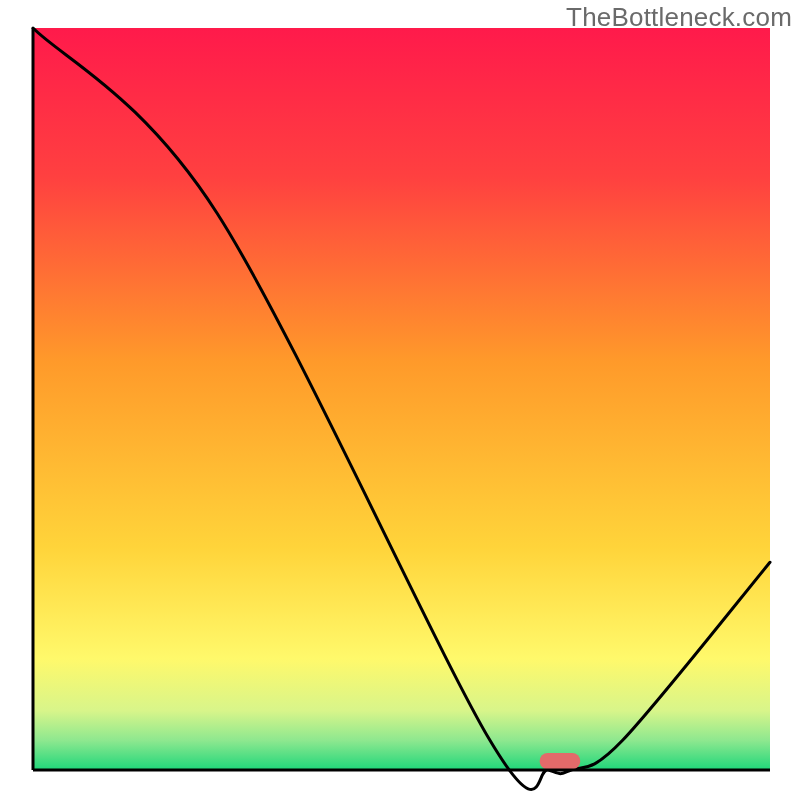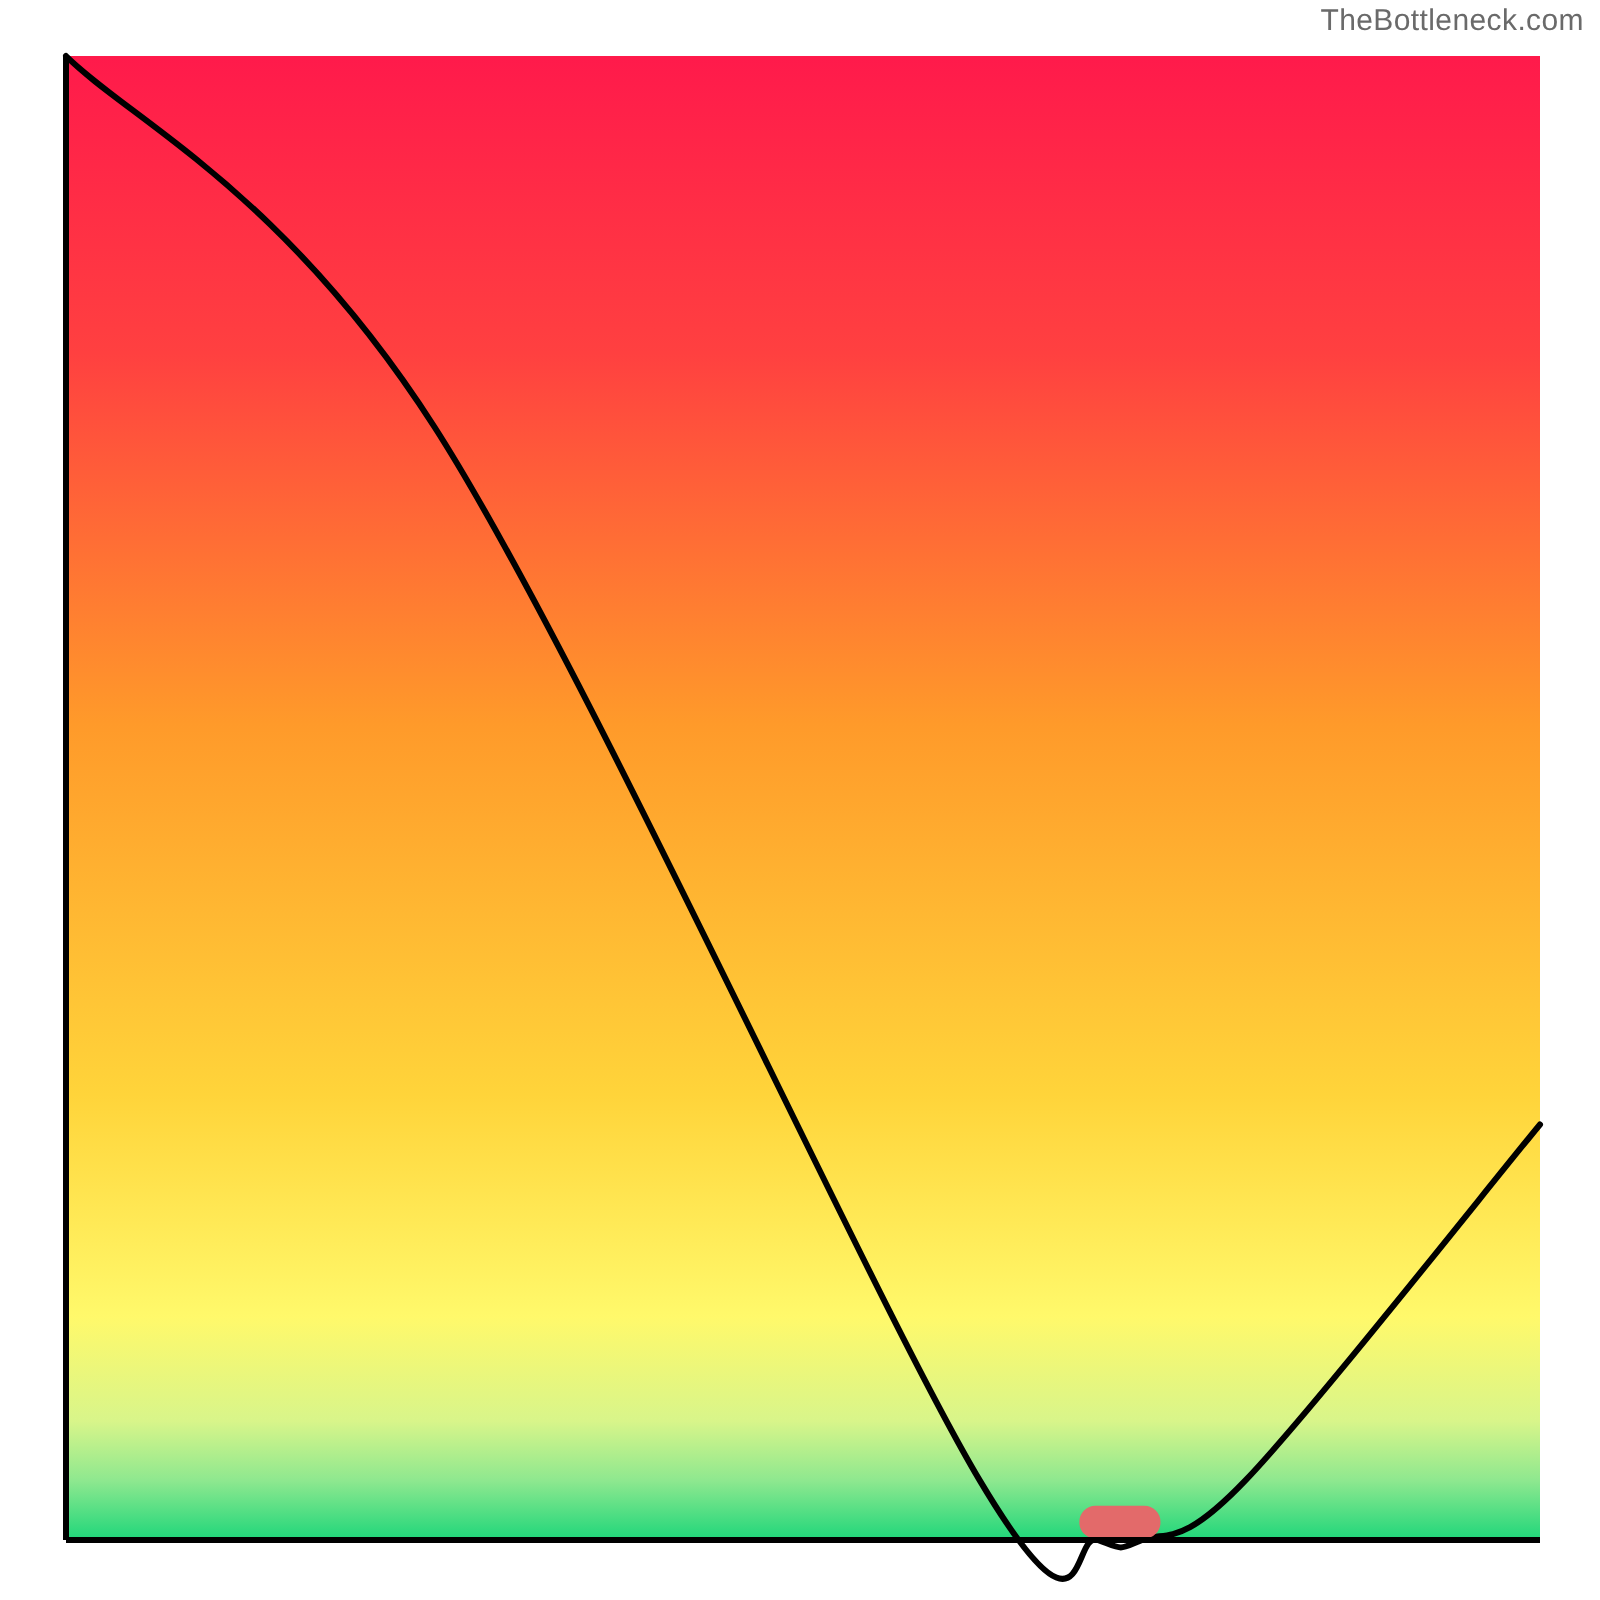--- a/index.html
+++ b/index.html
@@ -13,21 +13,21 @@
   .stage {
     position: relative;
     width: 800px;
     height: 800px;
   }
   .watermark {
     position: absolute;
     top: 2px;
     right: 8px;
     color: #6a6a6a;
-    font-size: 15px;
+    font-size: 26px;
     font-weight: 500;
     letter-spacing: 0.2px;
     z-index: 20;
   }
   svg.chart {
     position: absolute;
     top: 0;
     left: 0;
   }
 </style>

